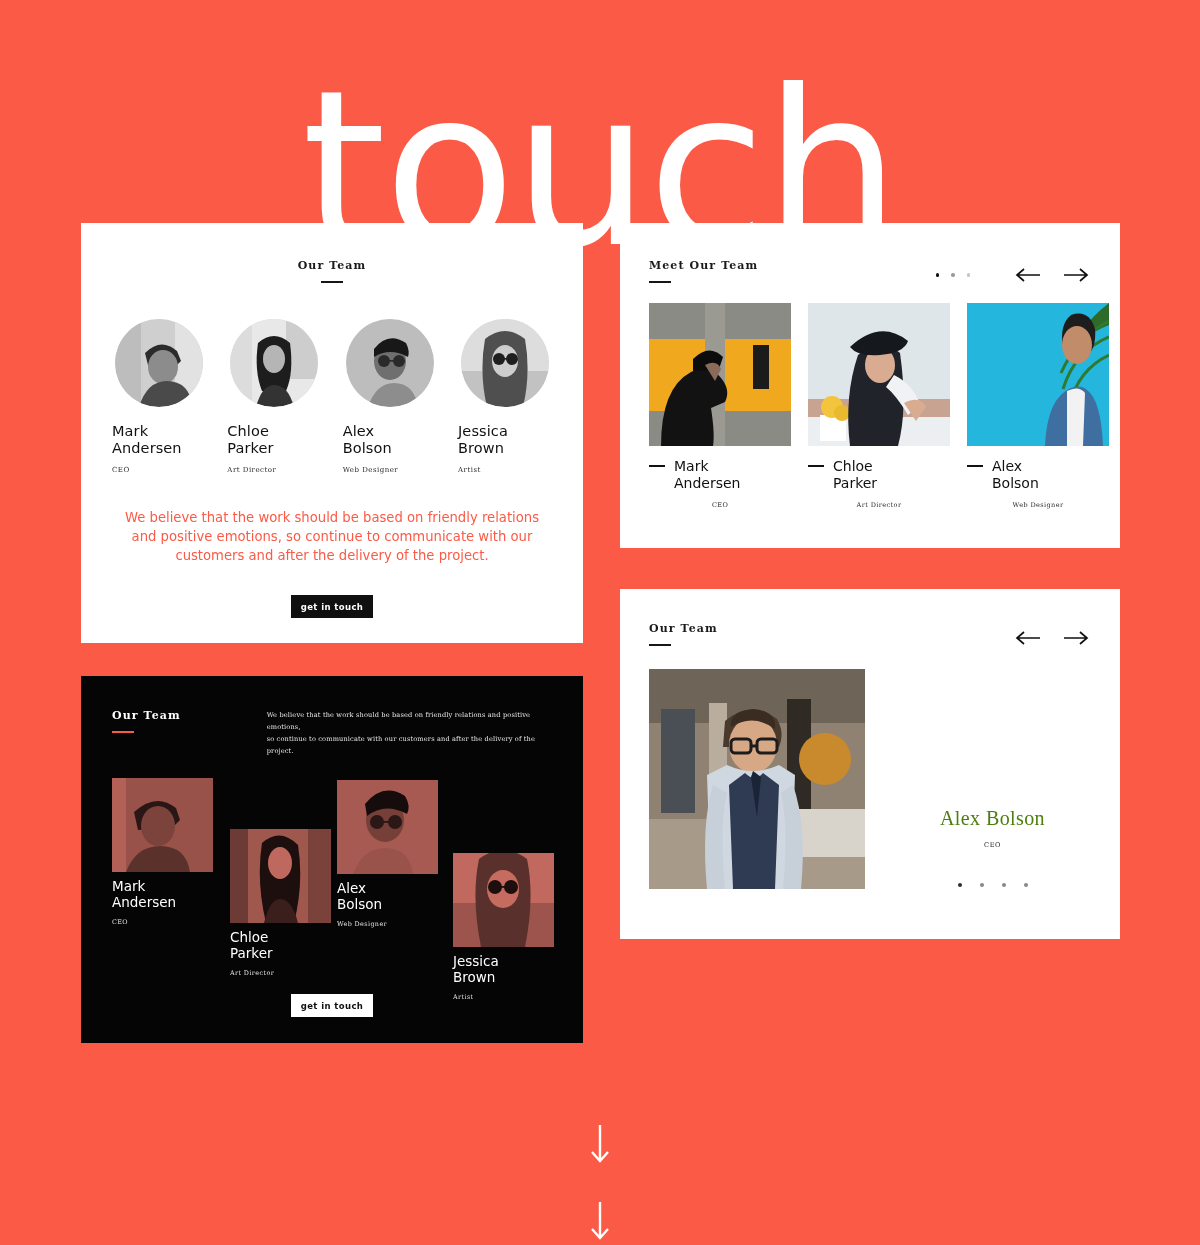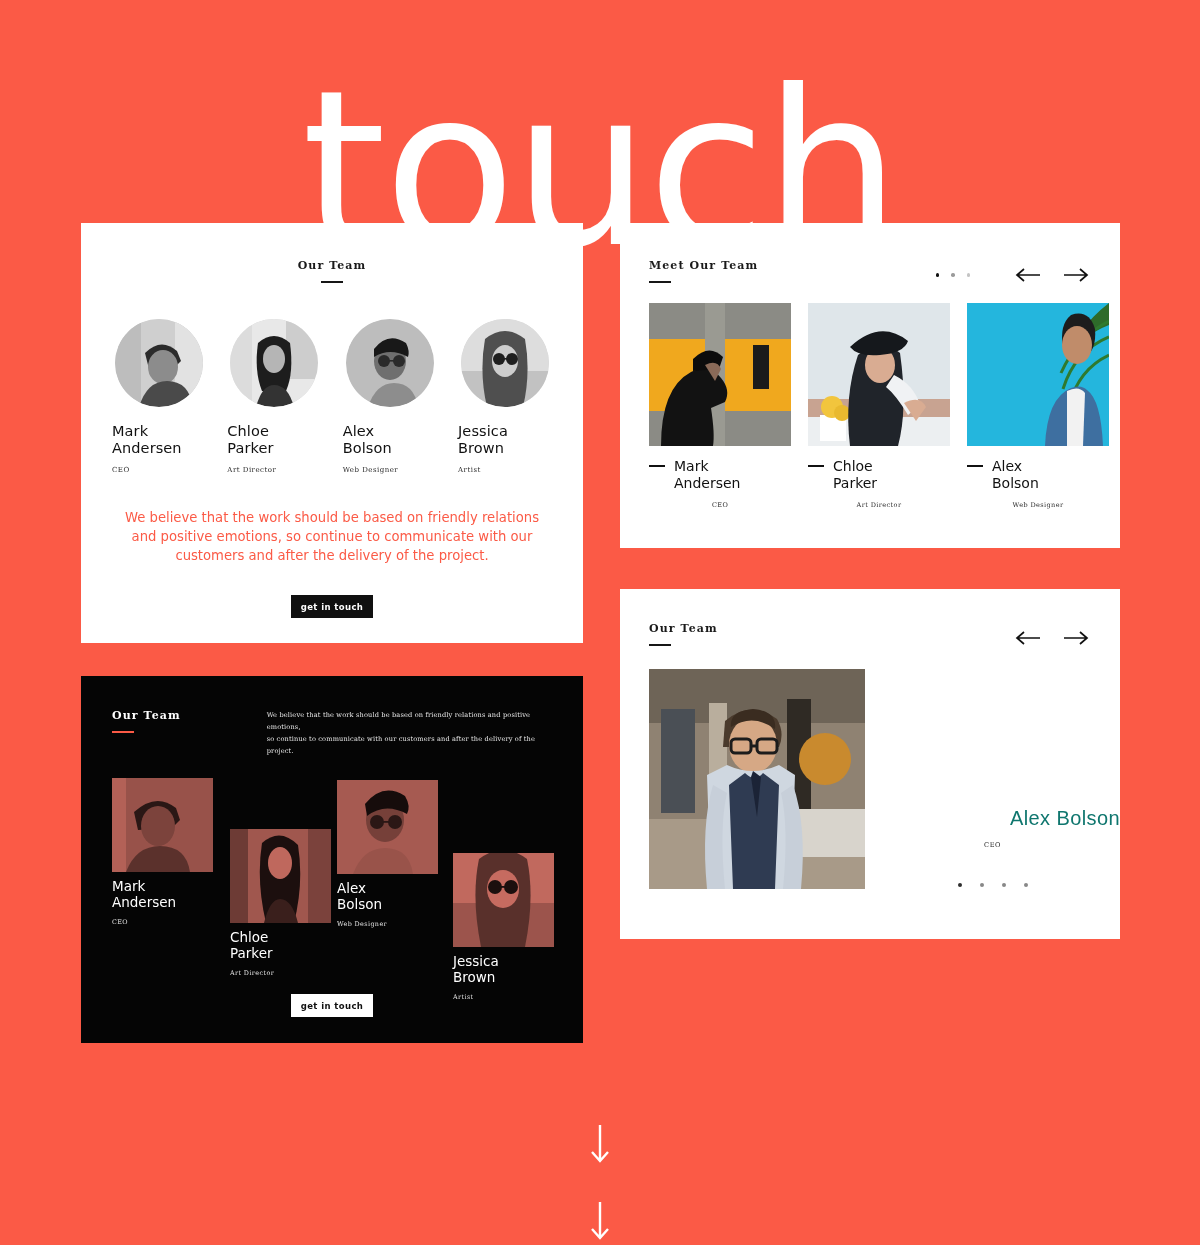--- a/index.html
+++ b/index.html
@@ -196,22 +196,22 @@
   
   #card-featured {
     left: 620px; top: 589px; width: 500px; height: 350px;
   }
   .feat-top { display: flex; align-items: flex-start; justify-content: space-between; padding: 33px 29px 0 29px; }
   .feat-body { display: flex; padding: 23px 0 0 29px; }
   .feat-photo { width: 216px; height: 220px; overflow: hidden; position: relative; }
   .feat-photo svg { display: block; width: 100%; height: 100%; }
   .feat-info { flex: 1; text-align: center; padding-top: 138px; }
   .feat-name {
-    font-family: Liberation Sans, sans-serif;
-    font-size: 20px; color: #0f766e; letter-spacing: .4px; text-align: right;
+    font-family: Liberation Serif, serif;
+    font-size: 20px; color: #4d7c0f; letter-spacing: .4px;
   }
   .feat-role {
     margin-top: 11px;
     font-family: "DejaVu Serif", serif;
     font-size: 6.6px; letter-spacing: .5px; color: #2b2b2b;
   }
   .feat-dots { display: flex; justify-content: center; gap: 18px; margin-top: 34px; }
   .fdot { width: 4px; height: 4px; border-radius: 50%; background: #2f2f2f; }
   .fdot.inactive { background: #888; }
 

